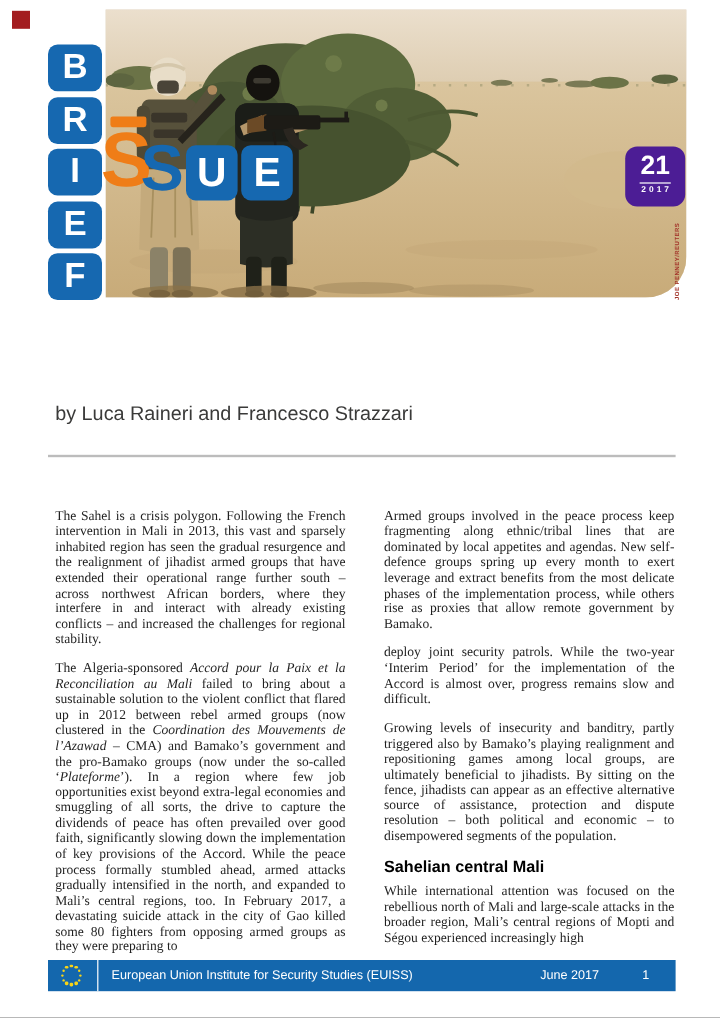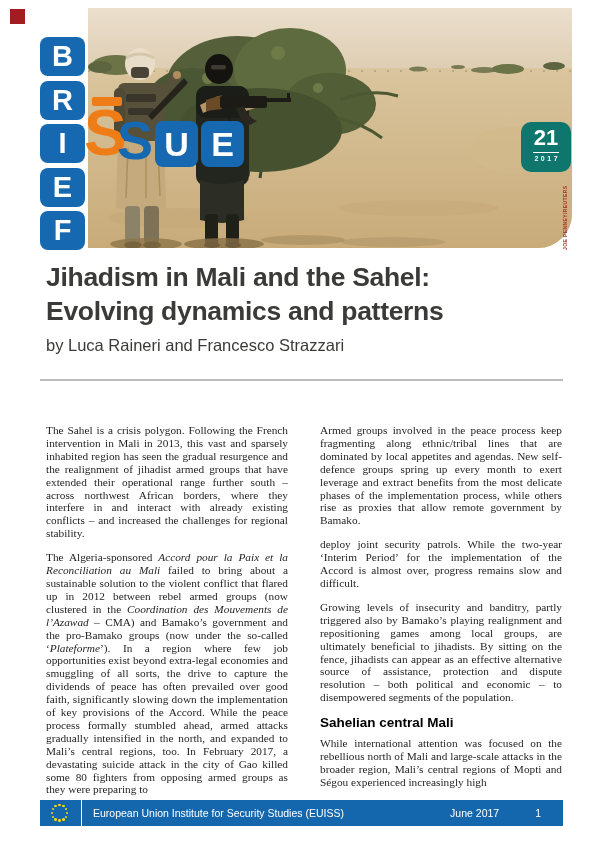--- a/index.html
+++ b/index.html
@@ -21,21 +21,21 @@
   
   .s-bar{position:absolute;left:92px;top:97px;width:30px;height:9px;background:#ef7d17;border-radius:2px;}
   .s-orange{position:absolute;left:84px;top:99px;width:42px;height:68px;color:#ef7d17;
             font:700 64px/68px "Liberation Sans",sans-serif;text-align:center;}
   .s-blue{position:absolute;left:114px;top:112px;width:42px;height:56px;color:#1668b0;
           font:700 54px/56px "Liberation Sans",sans-serif;text-align:center;}
   .issue-blk{position:absolute;top:121px;width:43px;height:46px;background:#1668b0;border-radius:8px;
              color:#fff;font:700 34px/46px "Liberation Sans",sans-serif;text-align:center;}
   .u-block{left:155px;} .e-block{left:201px;}
   
-  .badge{position:absolute;left:521px;top:122px;width:50px;height:50px;background:#0f766e;
+  .badge{position:absolute;left:521px;top:122px;width:50px;height:50px;background:#4c1d95;
          border-radius:10px;color:#fff;text-align:center;}
   .badge-num{font:700 22px/26px "Liberation Sans",sans-serif;margin-top:3px;}
   .badge-rule{width:26px;height:1px;background:#fff;margin:1px auto 2px auto;}
   .badge-year{font:700 7px "Liberation Sans",sans-serif;letter-spacing:2.5px;text-indent:2.5px;}
   
   .title{position:absolute;left:46px;top:260px;width:520px;color:#3a3a39;
          font:700 26.5px/34px "Liberation Sans",sans-serif;letter-spacing:-.3px;}
   .byline{position:absolute;left:46px;top:336px;width:520px;color:#3a3a39;
           font:400 16.5px "Liberation Sans",sans-serif;}
   .rule{position:absolute;left:40px;top:379px;width:523px;height:2px;background:#bcbcbc;}
@@ -169,24 +169,20 @@
     </div>
 
   <div>
     <div class="s-bar"></div>
     <div class="s-orange">S</div>
     <div class="s-blue">S</div>
     <div class="issue-blk u-block">U</div>
     <div class="issue-blk e-block">E</div>
   </div>
 
-  <h1 class="title" style="margin:0;">
-    <span>Jihadism in Mali and the Sahel:</span><br>
-    <span>Evolving dynamics and patterns</span>
-  </h1>
   <div class="byline">by Luca Raineri and Francesco Strazzari</div>
   <div class="rule"></div>
 
   <div class="columns">
     <div class="col" id="col-left">
         <p><span>The Sahel is a crisis polygon. Following the French intervention in Mali in 2013, this vast and sparsely inhabited region has seen the gradual resurgence and the realignment of jihadist armed groups that have extended their operational range further south – across northwest African borders, where they interfere in and interact with already existing conflicts – and increased the challenges for regional stability.</span></p>
         <p><span>The Algeria-sponsored </span><em>Accord pour la Paix et la Reconciliation au Mali</em><span> failed to bring about a sustainable solution to the violent conflict that flared up in 2012 between rebel armed groups (now clustered in the </span><em>Coordination des Mouvements de l’Azawad</em><span> – CMA) and Bamako’s government and the pro-Bamako groups (now under the so-called ‘</span><em>Plateforme</em><span>’). In a region where few job opportunities exist beyond extra-legal economies and smuggling of all sorts, the drive to capture the dividends of peace has often prevailed over good faith, significantly slowing down the implementation of key provisions of the Accord. While the peace process formally stumbled ahead, armed attacks gradually intensified in the north, and expanded to Mali’s central regions, too. In February 2017, a devastating suicide attack in the city of Gao killed some 80 fighters from opposing armed groups as they were preparing to</span></p>
       </div>
     <div class="col" id="col-right">
         <p><span>Armed groups involved in the peace process keep fragmenting along ethnic/tribal lines that are dominated by local appetites and agendas. New self-defence groups spring up every month to exert leverage and extract benefits from the most delicate phases of the implementation process, while others rise as proxies that allow remote government by Bamako.</span></p>

